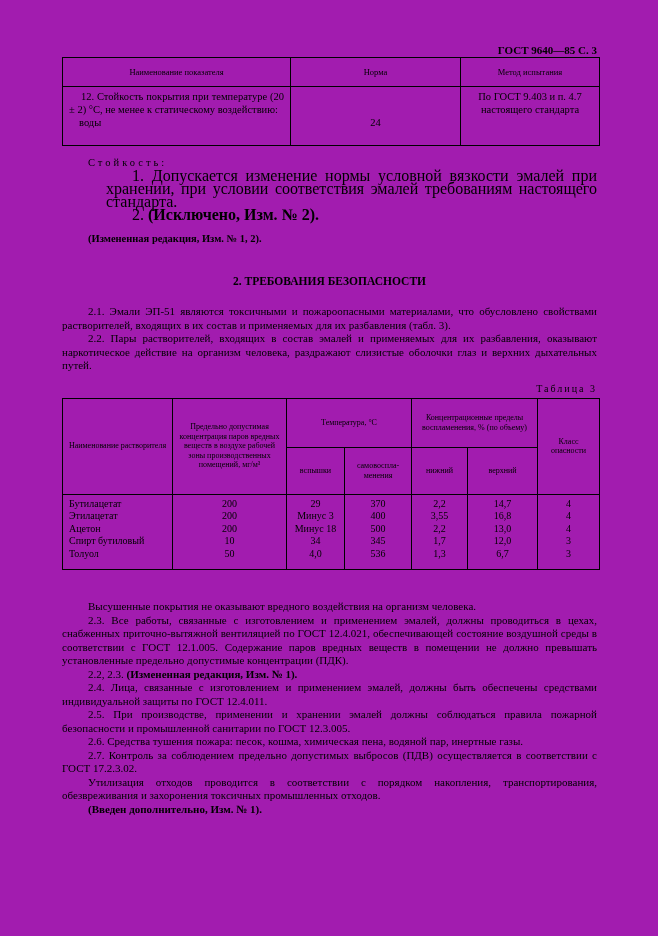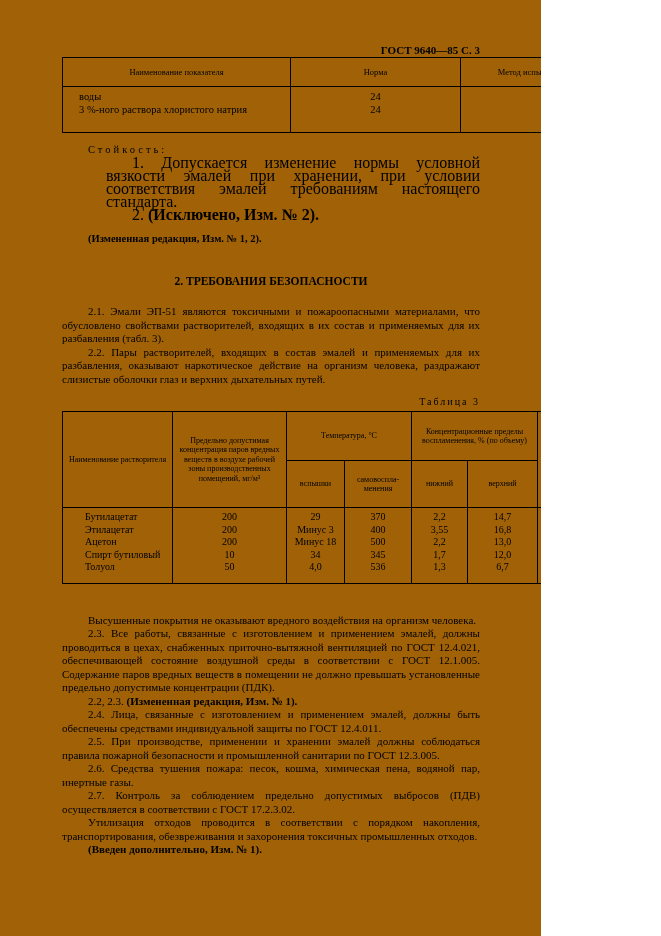--- a/index.html
+++ b/index.html
@@ -1,22 +1,22 @@
 <!DOCTYPE html>
 <html><head>
 <meta charset="utf-8">
 <title>ГОСТ 9640—85 С. 3</title>
 <style>
   html, body { margin: 0; padding: 0; background: #ffffff; }
   .page {
     position: relative;
-    width: 541px;
+    width: 658px;
     height: 936px;
     box-sizing: border-box;
-    background: #a16207;
+    background: #a21caf;
     color: #000;
     font-family: "Liberation Serif", "DejaVu Serif", serif;
     padding: 44px 61px 0 62px;
     overflow: hidden;
   }
   .doc-header {
     text-align: right;
     font-weight: bold;
     font-size: 11px;
     line-height: 13px;
@@ -89,21 +89,21 @@
   .t3 td {
     border-left: 1px solid #000;
     border-right: 1px solid #000;
     font-size: 10px;
     line-height: 12.5px;
     padding: 0 4px;
     vertical-align: top;
   }
   .t3 tbody tr:first-child td { padding-top: 3px; }
   .t3 tbody tr:last-child td { padding-bottom: 9px; }
-  .t3 td.name { text-align: left; padding-left: 22px; }
+  .t3 td.name { text-align: left; padding-left: 6px; }
   .t3 td.num { text-align: center; }
 
   .after-table { margin-top: 30px; }
   .bold { font-weight: bold; }
   .p-added { font-weight: bold; }
 </style>
 </head>
 <body>
 
 <div class="page">
@@ -119,26 +119,26 @@
     </colgroup>
     <thead>
       <tr>
         <th>Наименование показателя</th>
         <th>Норма</th>
         <th>Метод испытания</th>
       </tr>
     </thead>
     <tbody>
       <tr>
+        <td class="ind">12. Стойкость покрытия при температуре (20 ± 2) °С, не менее к статическому воздействию:</td>
+        <td class="c"></td>
+        <td class="c method">По ГОСТ 9.403 и п. 4.7 настоящего стандарта</td>
+      </tr>
+      <tr>
         <td class="sub">воды</td>
-        <td class="c">24</td>
-        <td></td>
-      </tr>
-      <tr>
-        <td class="sub">3 %-ного раствора хлористого натрия</td>
         <td class="c">24</td>
         <td></td>
       </tr>
     </tbody>
   </table>
 
   <div class="notes">
     <div class="notes-title">Стойкость:</div>
     <p class="note">1. Допускается изменение нормы условной вязкости эмалей при хранении, при условии соответствия эмалей требованиям настоящего стандарта.</p>
     <p class="note"><span>2. </span><span class="bold">(Исключено, Изм. № 2).</span></p>

